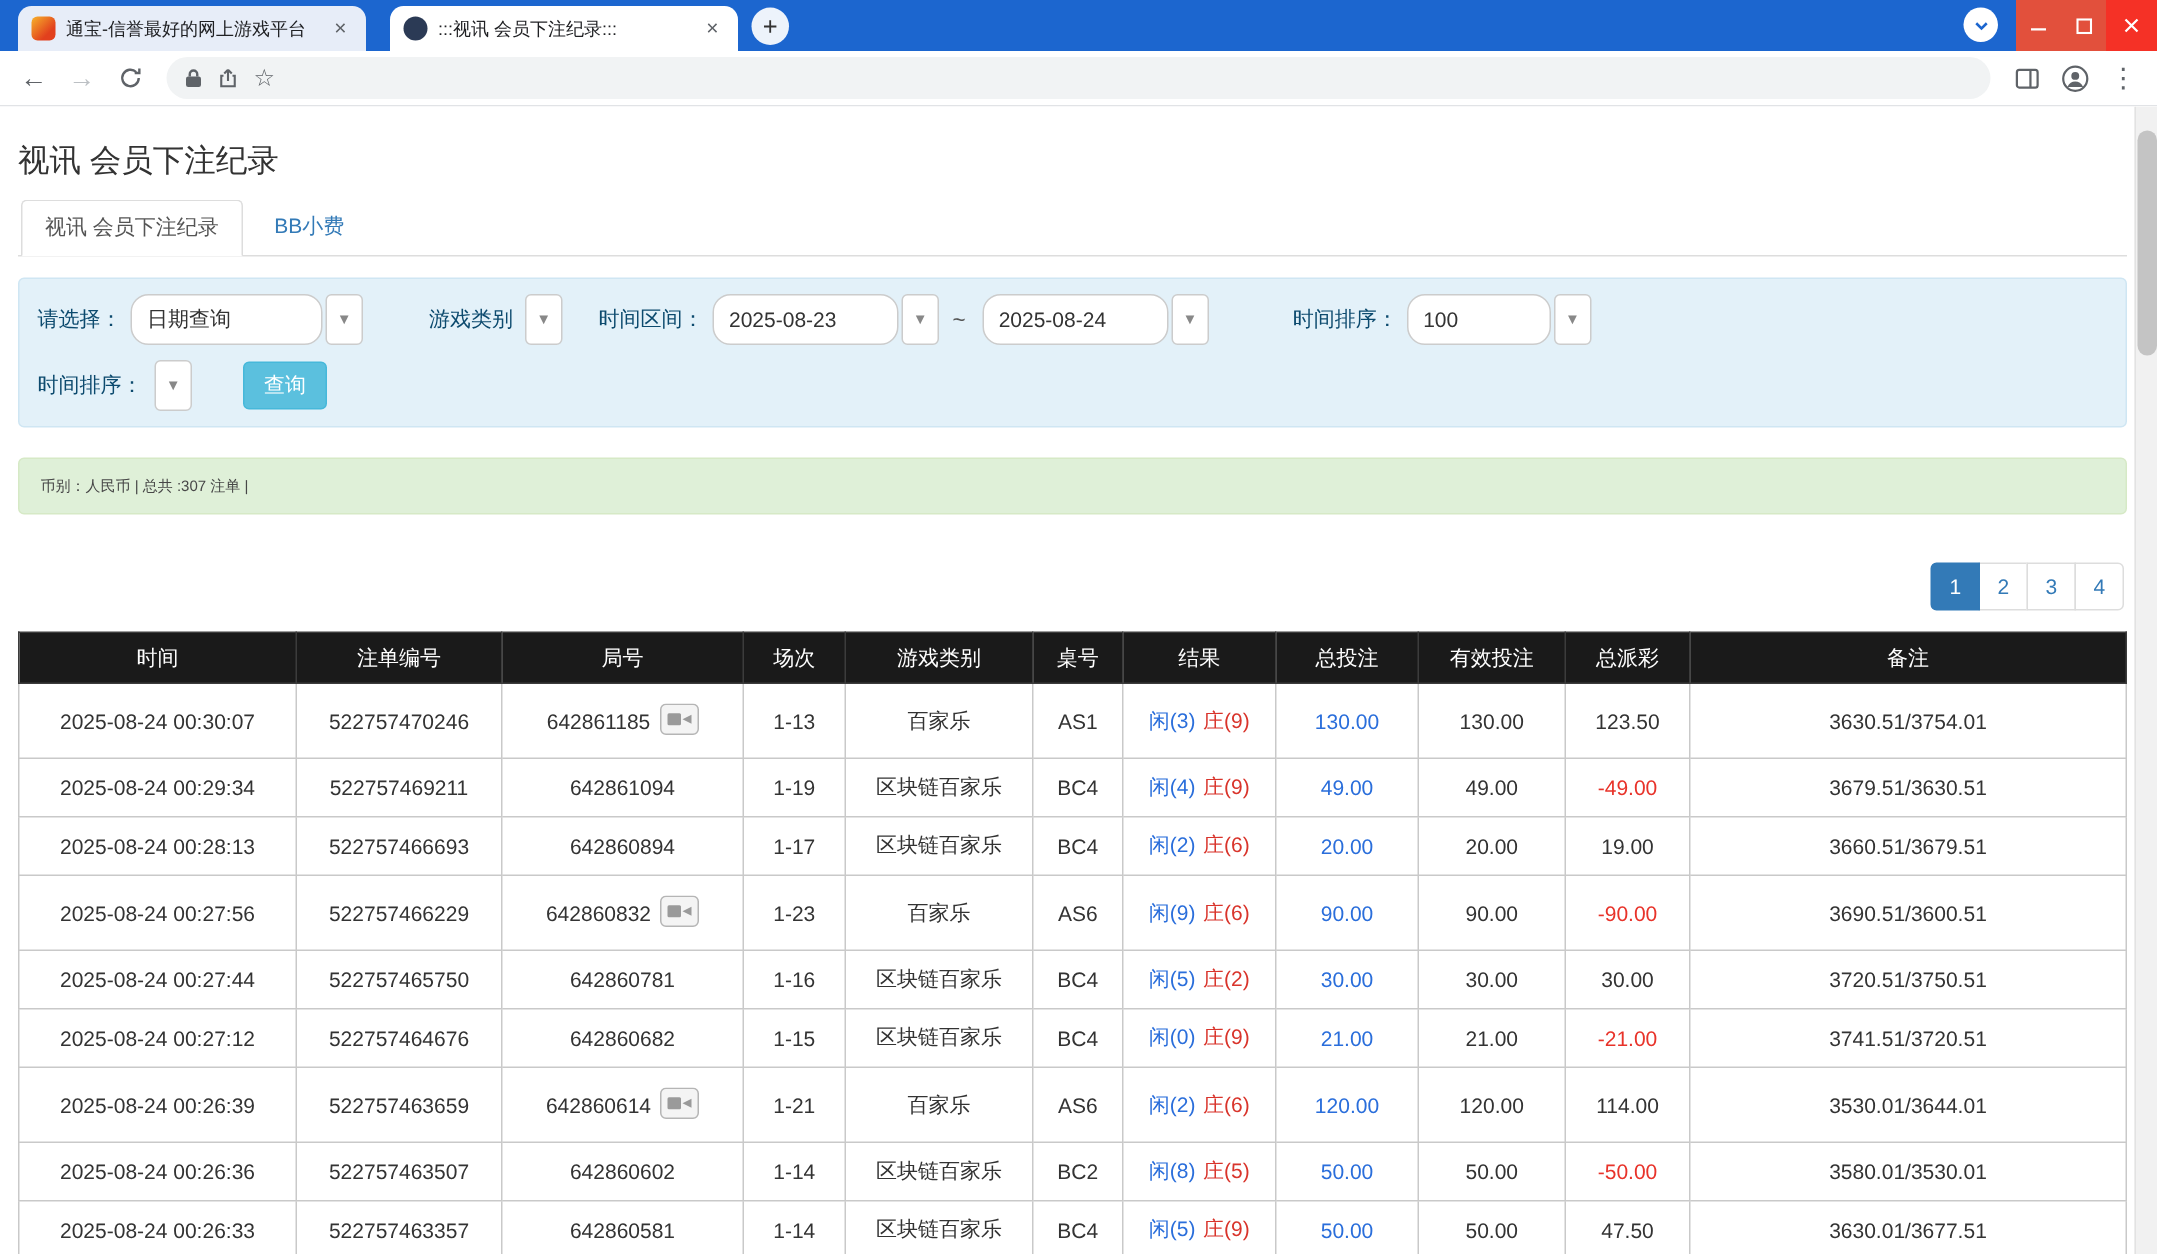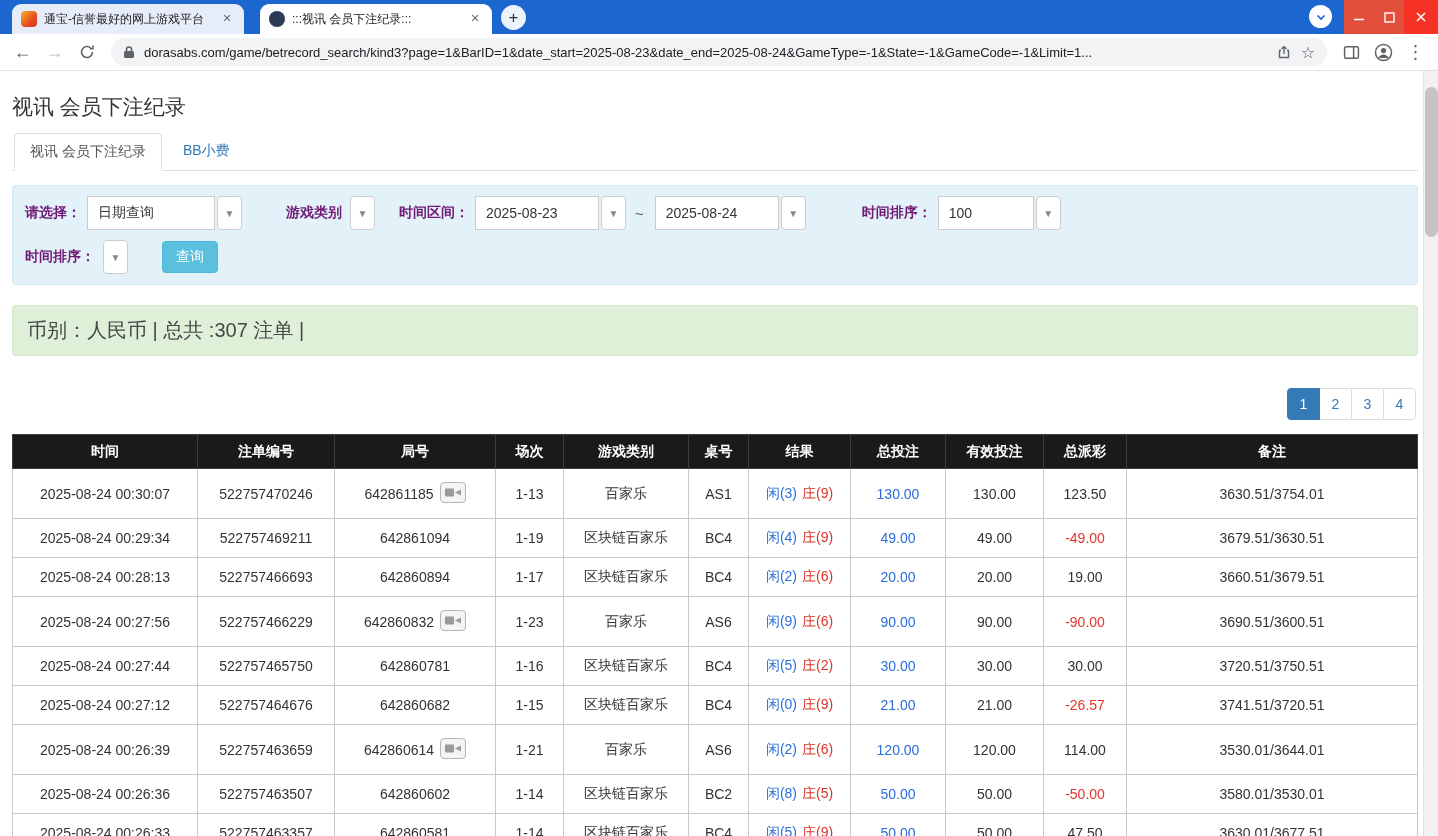--- a/index.html
+++ b/index.html
@@ -40,40 +40,40 @@
   .page{padding:0 20px 0 12px}
 
   h1{font-size:21px;font-weight:500;color:#333;margin:22px 0 12px 0}
   .nav-tabs{display:flex;border-bottom:1px solid #ddd;padding-left:2px}
   .ptab{padding:9px 15px;font-size:14px;cursor:default}
   .ptab.active{border:1px solid #ddd;border-bottom:1px solid #fff;border-radius:4px 4px 0 0;background:#fff;color:#555;margin-bottom:-1px}
   .ptab.link{color:#337ab7;margin-left:6px}
 
   .filter-panel{margin-top:14px;background:#e3f1f9;border:1px solid #cfe6f3;border-radius:4px;padding:10px 12px;display:flex;flex-direction:column;gap:10px}
   .frow{display:flex;align-items:center}
-  .flabel{color:#701a75;font-weight:bold;font-size:14px;white-space:nowrap}
+  .flabel{color:#0c4a6e;font-weight:normal;font-size:14px;white-space:nowrap}
   .combo{display:flex;align-items:center;margin-left:6px}
-  .combo-text{height:34px;background:#fff;border:1px solid #ccc;border-radius:0;display:flex;align-items:center;padding:0 10px;font-size:14px;color:#333;white-space:nowrap;overflow:hidden}
+  .combo-text{height:34px;background:#fff;border:1px solid #ccc;border-radius:12px;display:flex;align-items:center;padding:0 10px;font-size:14px;color:#333;white-space:nowrap;overflow:hidden}
   .combo-arrow{width:25px;height:34px;background:#fff;border:1px solid #ccc;border-radius:4px;margin-left:2px;display:flex;align-items:center;justify-content:center;color:#888;font-size:10px;flex:none}
   .tilde{color:#555;font-size:15px;margin:0 5px 0 9px}
   .ml44{margin-left:44px}.ml24{margin-left:24px}.ml56{margin-left:56px}
   .btn-query{background:#5bc0de;border:1px solid #46b8da;color:#fff;font-size:14px;height:32px;padding:0 13px;border-radius:4px;margin-left:34px;cursor:pointer}
 
-  .alert{margin-top:20px;background:#dff0d8;border:1px solid #d6e9c6;border-radius:4px;padding:11px 14px;display:flex;justify-content:space-between;align-items:center;font-size:20px}
+  .alert{margin-top:20px;background:#dff0d8;border:1px solid #d6e9c6;border-radius:4px;padding:11px 14px;display:flex;justify-content:space-between;align-items:center;font-size:10px}
   .alert-left{color:#474747}
   .alert-right{color:#e82c2c}
 
   .pagination{display:flex;justify-content:flex-end;margin:32px 2px 0 0}
   .page-btn{min-width:33px;height:32px;display:flex;align-items:center;justify-content:center;border:1px solid #ddd;color:#337ab7;font-size:14px;margin-left:-1px;background:#fff;cursor:pointer}
   .page-btn:first-child{border-radius:4px 0 0 4px}
   .page-btn:last-child{border-radius:0 4px 4px 0}
   .page-btn.active{background:#337ab7;border-color:#337ab7;color:#fff;z-index:1}
 
   table{width:100%;border-collapse:collapse;margin-top:14px;table-layout:fixed}
-  th{background:#1a1a1a;color:#fff;font-size:14px;font-weight:bold;height:34px;border:1px solid #3c3c3c;padding:0 4px}
+  th{background:#1a1a1a;color:#fff;font-size:14px;font-weight:normal;height:34px;border:1px solid #3c3c3c;padding:0 4px}
   td{border:1px solid #c9c9c9;text-align:center;font-size:14px;color:#333;height:39px;padding:2px 4px;overflow:hidden;white-space:nowrap}
   tr.tall td{height:50px}
   td.blue{color:#2a6edb}
   td.payout.neg{color:#e8332a}
   .res-player{color:#2a6edb}
   .res-banker{color:#d9342b;margin-left:5px}
   .round-wrap{display:flex;align-items:center;justify-content:center;gap:6px}
 </style>
 </head>
 <body>
@@ -125,21 +125,20 @@
           <path d="M13.9 1.6v3.1h-3.1"></path>
         </svg>
     </span>
     <div class="omnibox">
       <span class="obx-icon">
         <svg width="12" height="14" viewBox="0 0 12 14">
             <rect x="1" y="6" width="10" height="7" rx="1.5" fill="#5f6368"></rect>
             <path d="M3.5 6V4.5a2.5 2.5 0 0 1 5 0V6" fill="none" stroke="#5f6368" stroke-width="1.6"></path>
           </svg>
       </span>
-      <span class="url-text">dorasabs.com/game/betrecord_search/kind3?page=1&amp;BarID=1&amp;date_start=2025-08-23&amp;date_end=2025-08-24&amp;GameType=-1&amp;State=-1&amp;GameCode=-1&amp;Limit=1...</span>
       <span class="obx-icon">
         <svg width="16" height="16" viewBox="0 0 16 16" fill="none" stroke="#5f6368" stroke-width="1.4">
             <path d="M5 6.5H3.5v7h9v-7H11"></path>
             <path d="M8 10V2.5M8 2.5L5.5 5M8 2.5L10.5 5"></path>
           </svg>
       </span>
       <span class="obx-icon star-glyph">☆</span>
     </div>
     <span class="navicon">
       <svg width="17" height="17" viewBox="0 0 16 16">
@@ -345,21 +344,21 @@
                 <span class="round-wrap">
                   <span>642860682</span>
                 </span>
               </td>
               <td>1-15</td>
               <td>区块链百家乐</td>
               <td>BC4</td>
               <td><span class="res-player">闲(0)</span><span class="res-banker">庄(9)</span></td>
               <td class="blue">21.00</td>
               <td>21.00</td>
-              <td class="payout neg">-26.57</td>
+              <td class="payout neg">-21.00</td>
               <td>3741.51/3720.51</td>
             </tr>
             <tr class="tall">
               <td>2025-08-24 00:26:39</td>
               <td>522757463659</td>
               <td>
                 <span class="round-wrap">
                   <span>642860614</span>
                   <span><svg width="26" height="21" viewBox="0 0 26 21">
                       <rect x="0.5" y="0.5" width="25" height="20" rx="3.5" fill="#f4f4f4" stroke="#b5b5b5"></rect>

